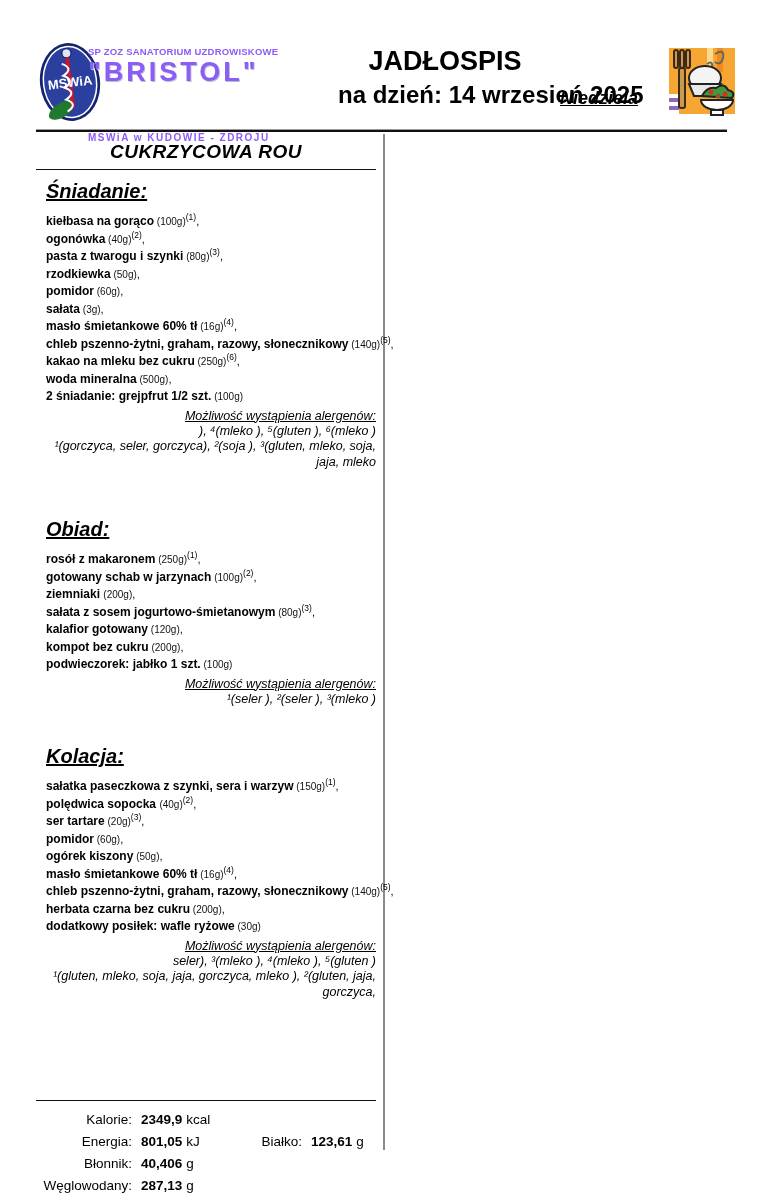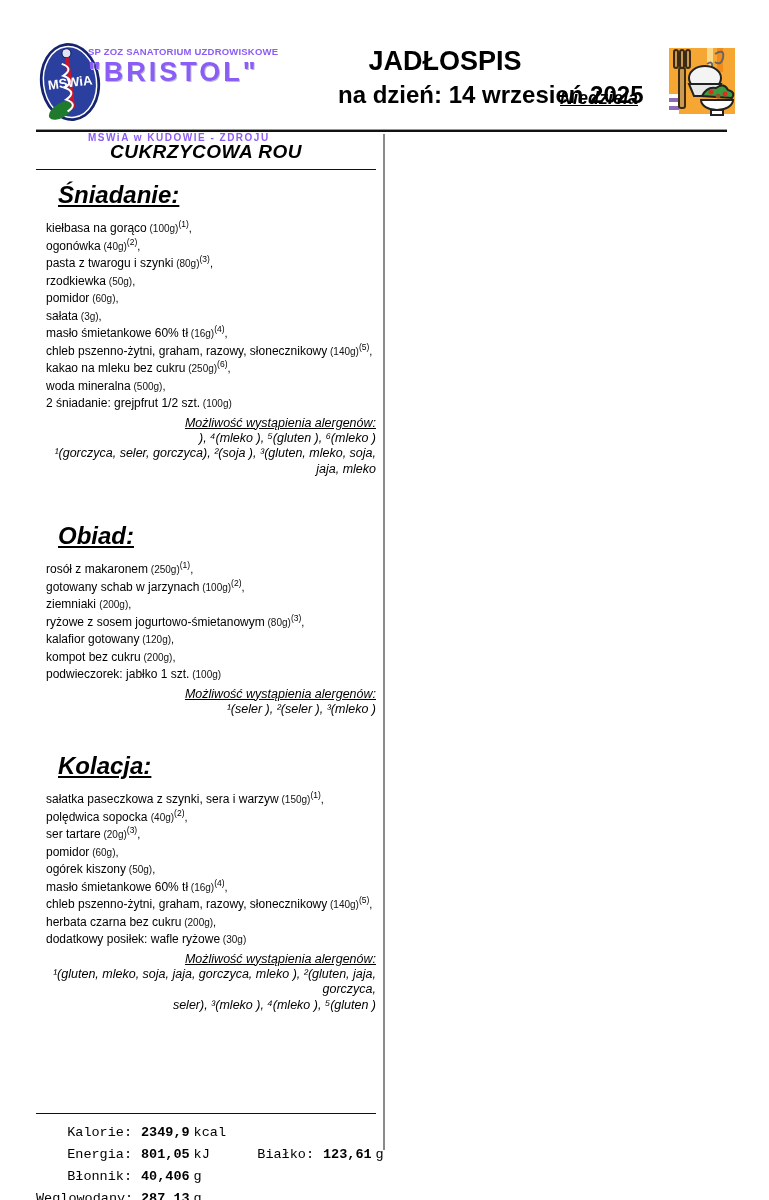--- a/index.html
+++ b/index.html
@@ -20,38 +20,38 @@
   .header-rule{position:absolute;left:36px;top:129px;width:691px;height:0;border-top:1px solid #999;border-bottom:2px solid #111;}
   .vdivider{position:absolute;left:383px;top:134px;width:2px;height:1016px;background:#8a8a8a;}
   
   .left-col{position:absolute;left:36px;top:137px;width:340px;}
   .diet-title{text-align:center;font-size:19px;font-weight:bold;font-style:italic;line-height:26px;padding-top:2px;letter-spacing:0.5px;}
   .diet-rule{border:none;border-top:1.5px solid #111;margin:4px 0 0 0;}
   .meal{padding-left:10px;}
   .meal-0{margin-top:8px;}
   .meal-1{margin-top:46px;}
   .meal-2{margin-top:36px;}
-  .meal-title{margin:12px;font-size:24px;font-weight:bold;font-style:italic;text-decoration:underline;line-height:26px;}
+  .meal-title{margin:0;font-size:20px;font-weight:bold;font-style:italic;text-decoration:underline;line-height:26px;}
   .items{margin-top:9px;}
   .item{font-size:12px;line-height:16.5px;white-space:nowrap;}
-  .iname{font-weight:normal;}
+  .iname{font-weight:bold;}
   .iweight{font-size:10px;color:#111;}
   .isup{font-size:8.5px;vertical-align:super;line-height:0;}
   .isep{font-size:11px;}
   .allergens{margin-top:2px;}
   .allergens-title{font-size:12.5px;font-style:italic;text-decoration:underline;text-align:right;line-height:16px;}
   .aline{font-size:12.5px;font-style:italic;text-align:right;line-height:15.5px;}
   
   .nutrition{margin-top:100px;}
   .nutrition-rule{border:none;border-top:1.5px solid #111;margin:0 0 8px 0;}
-  .nrow{position:relative;font-size:13.5px;line-height:22px;white-space:nowrap;font-family:Liberation Mono, monospace;}
+  .nrow{position:relative;font-size:13.5px;line-height:22px;white-space:nowrap;}
   .nlabel{display:inline-block;width:96px;text-align:right;}
   .nvalue{font-weight:bold;margin-left:9px;}
   .nunit{margin-left:4px;}
-  .nextra{position:absolute;left:196px;top:0;}
+  .nextra{position:absolute;left:184px;top:0;}
   .nlabel2{display:inline-block;width:82px;text-align:right;}
 </style>
 </head>
 <body>
 
 <div class="page">
 
   <svg class="logo-badge" viewBox="0 0 64 82" xmlns="http://www.w3.org/2000/svg">
     <g transform="rotate(-7 32 41)">
       <ellipse cx="32" cy="41" rx="30" ry="39" fill="#16246f"></ellipse>
@@ -134,21 +134,21 @@
               <div class="aline">¹(gorczyca, seler,  gorczyca), ²(soja ), ³(gluten, mleko, soja, jaja, mleko</div>
             </div>
     </div>
   </section>
         <section class="meal meal-1">
     <h2 class="meal-title">Obiad:</h2>
     <div class="items">
             <div class="item"><span class="iname">rosół z makaronem</span><span class="iweight"> (250g)</span><sup class="isup">(1)</sup><span class="isep">,</span></div>
             <div class="item"><span class="iname">gotowany schab w jarzynach</span><span class="iweight"> (100g)</span><sup class="isup">(2)</sup><span class="isep">,</span></div>
             <div class="item"><span class="iname">ziemniaki </span><span class="iweight"> (200g)</span><span class="isep">,</span></div>
-            <div class="item"><span class="iname">ryżowe z sosem jogurtowo-śmietanowym</span><span class="iweight"> (80g)</span><sup class="isup">(3)</sup><span class="isep">,</span></div>
+            <div class="item"><span class="iname">sałata z sosem jogurtowo-śmietanowym</span><span class="iweight"> (80g)</span><sup class="isup">(3)</sup><span class="isep">,</span></div>
             <div class="item"><span class="iname">kalafior gotowany</span><span class="iweight"> (120g)</span><span class="isep">,</span></div>
             <div class="item"><span class="iname">kompot bez cukru</span><span class="iweight"> (200g)</span><span class="isep">,</span></div>
             <div class="item"><span class="iname">podwieczorek: jabłko 1 szt.</span><span class="iweight"> (100g)</span></div>
           </div>
     <div class="allergens">
       <div class="allergens-title">Możliwość wystąpienia alergenów:</div>
       <div class="allergens-lines">
               <div class="aline">¹(seler ), ²(seler ), ³(mleko )</div>
             </div>
     </div>
@@ -162,22 +162,22 @@
             <div class="item"><span class="iname">pomidor</span><span class="iweight"> (60g)</span><span class="isep">,</span></div>
             <div class="item"><span class="iname">ogórek kiszony</span><span class="iweight"> (50g)</span><span class="isep">,</span></div>
             <div class="item"><span class="iname">masło śmietankowe 60% tł</span><span class="iweight"> (16g)</span><sup class="isup">(4)</sup><span class="isep">,</span></div>
             <div class="item"><span class="iname">chleb pszenno-żytni, graham, razowy, słonecznikowy</span><span class="iweight"> (140g)</span><sup class="isup">(5)</sup><span class="isep">,</span></div>
             <div class="item"><span class="iname">herbata czarna bez cukru</span><span class="iweight"> (200g)</span><span class="isep">,</span></div>
             <div class="item"><span class="iname">dodatkowy posiłek: wafle ryżowe</span><span class="iweight"> (30g)</span></div>
           </div>
     <div class="allergens">
       <div class="allergens-title">Możliwość wystąpienia alergenów:</div>
       <div class="allergens-lines">
+              <div class="aline">seler), ³(mleko ), ⁴(mleko ), ⁵(gluten  )</div>
               <div class="aline">¹(gluten, mleko, soja, jaja, gorczyca, mleko ), ²(gluten, jaja, gorczyca,</div>
-              <div class="aline">seler), ³(mleko ), ⁴(mleko ), ⁵(gluten  )</div>
             </div>
     </div>
   </section>
       </div>
 
     <div class="nutrition">
       <hr class="nutrition-rule">
       <div>
           <div class="nrow"><span class="nlabel">Kalorie:</span><span class="nvalue">2349,9</span><span class="nunit">kcal</span></div>
           <div class="nrow"><span class="nlabel">Energia:</span><span class="nvalue">801,05</span><span class="nunit">kJ</span><span class="nextra"><span class="nlabel2">Białko:</span><span class="nvalue">123,61</span><span class="nunit">g</span></span></div>

